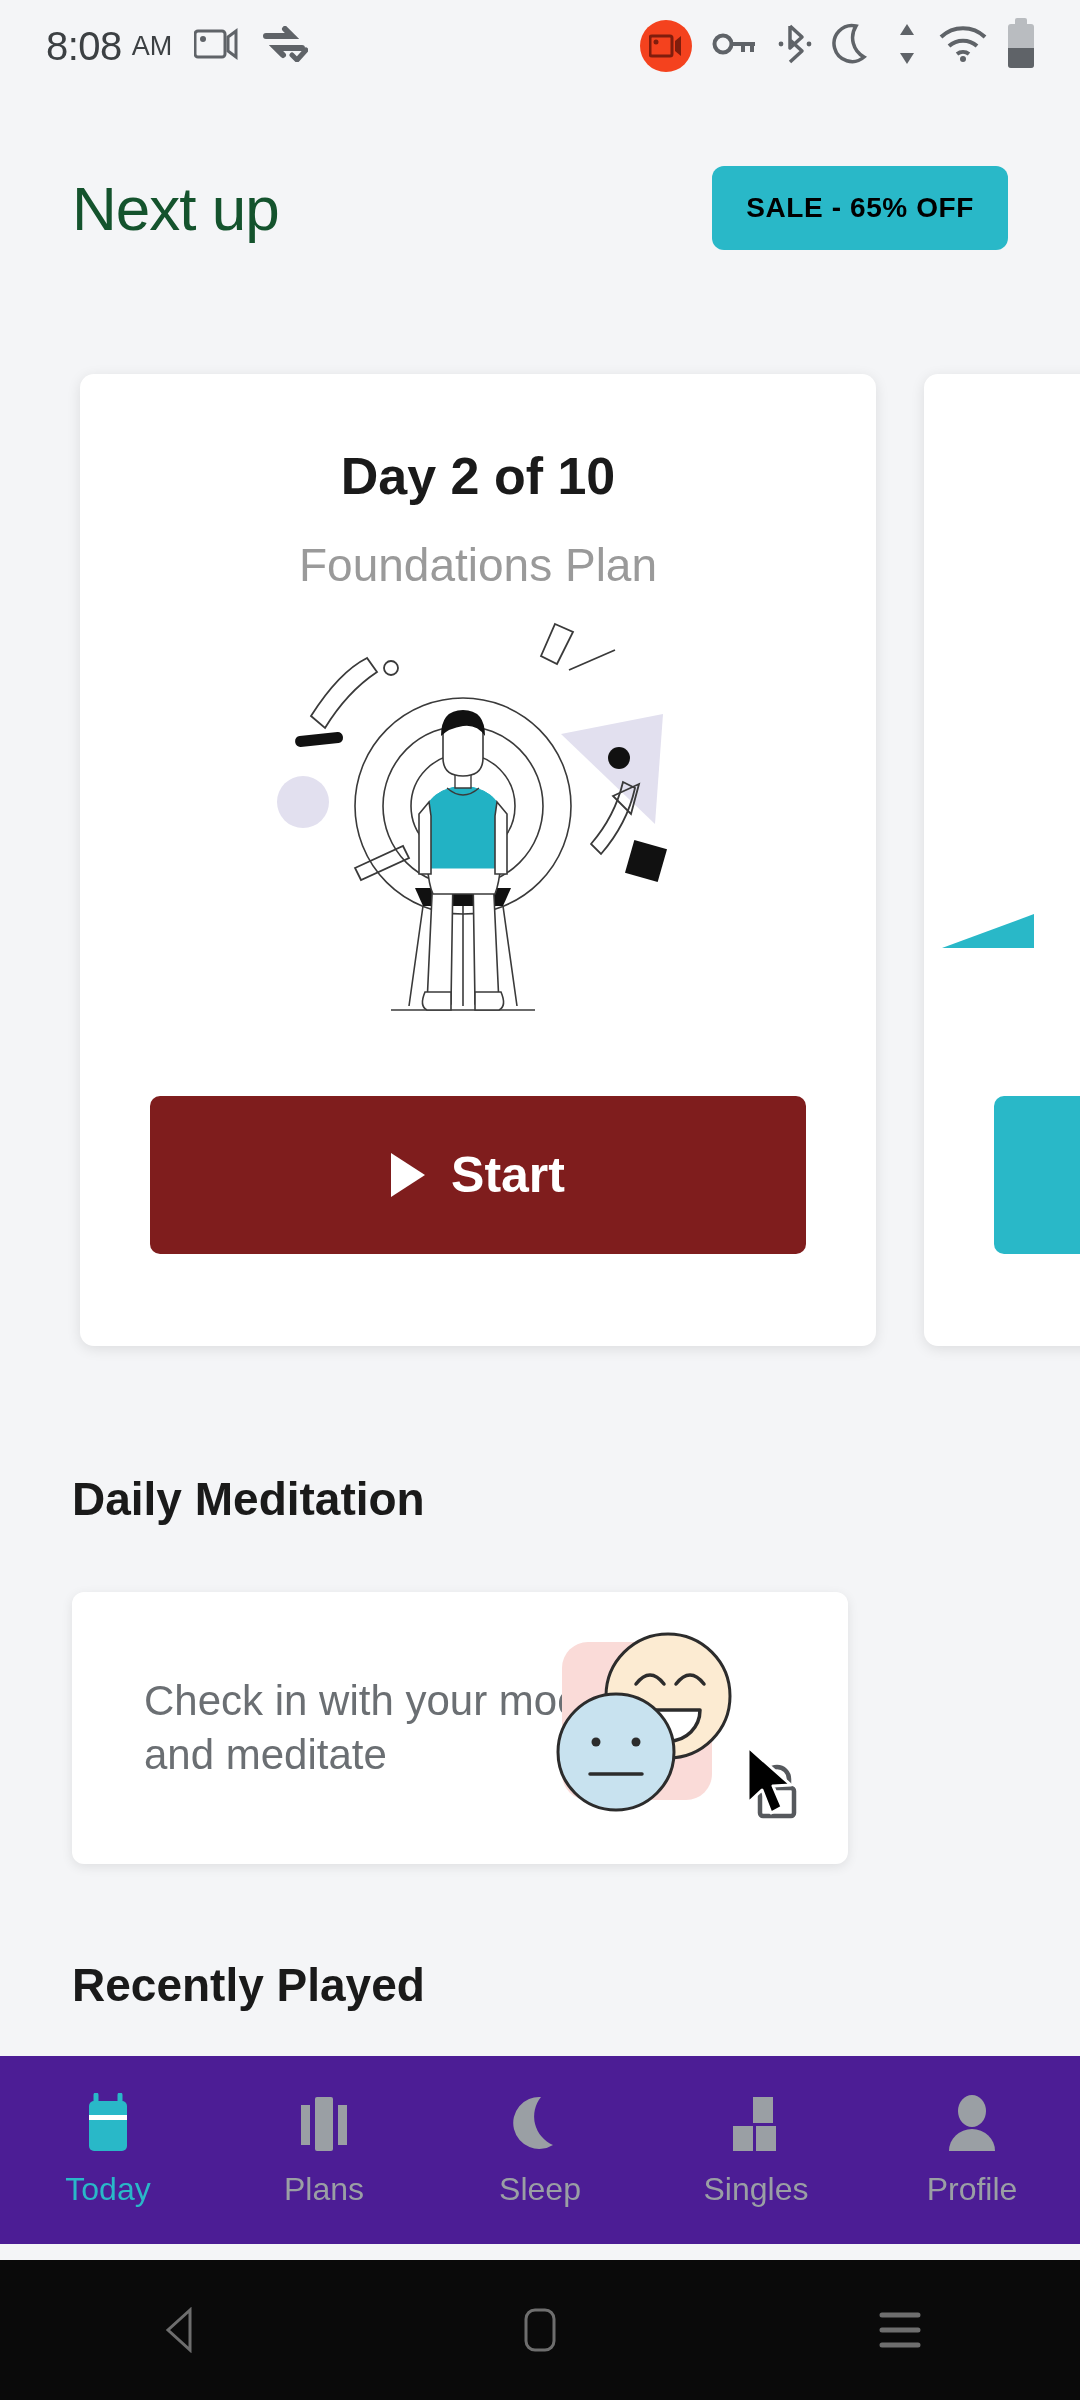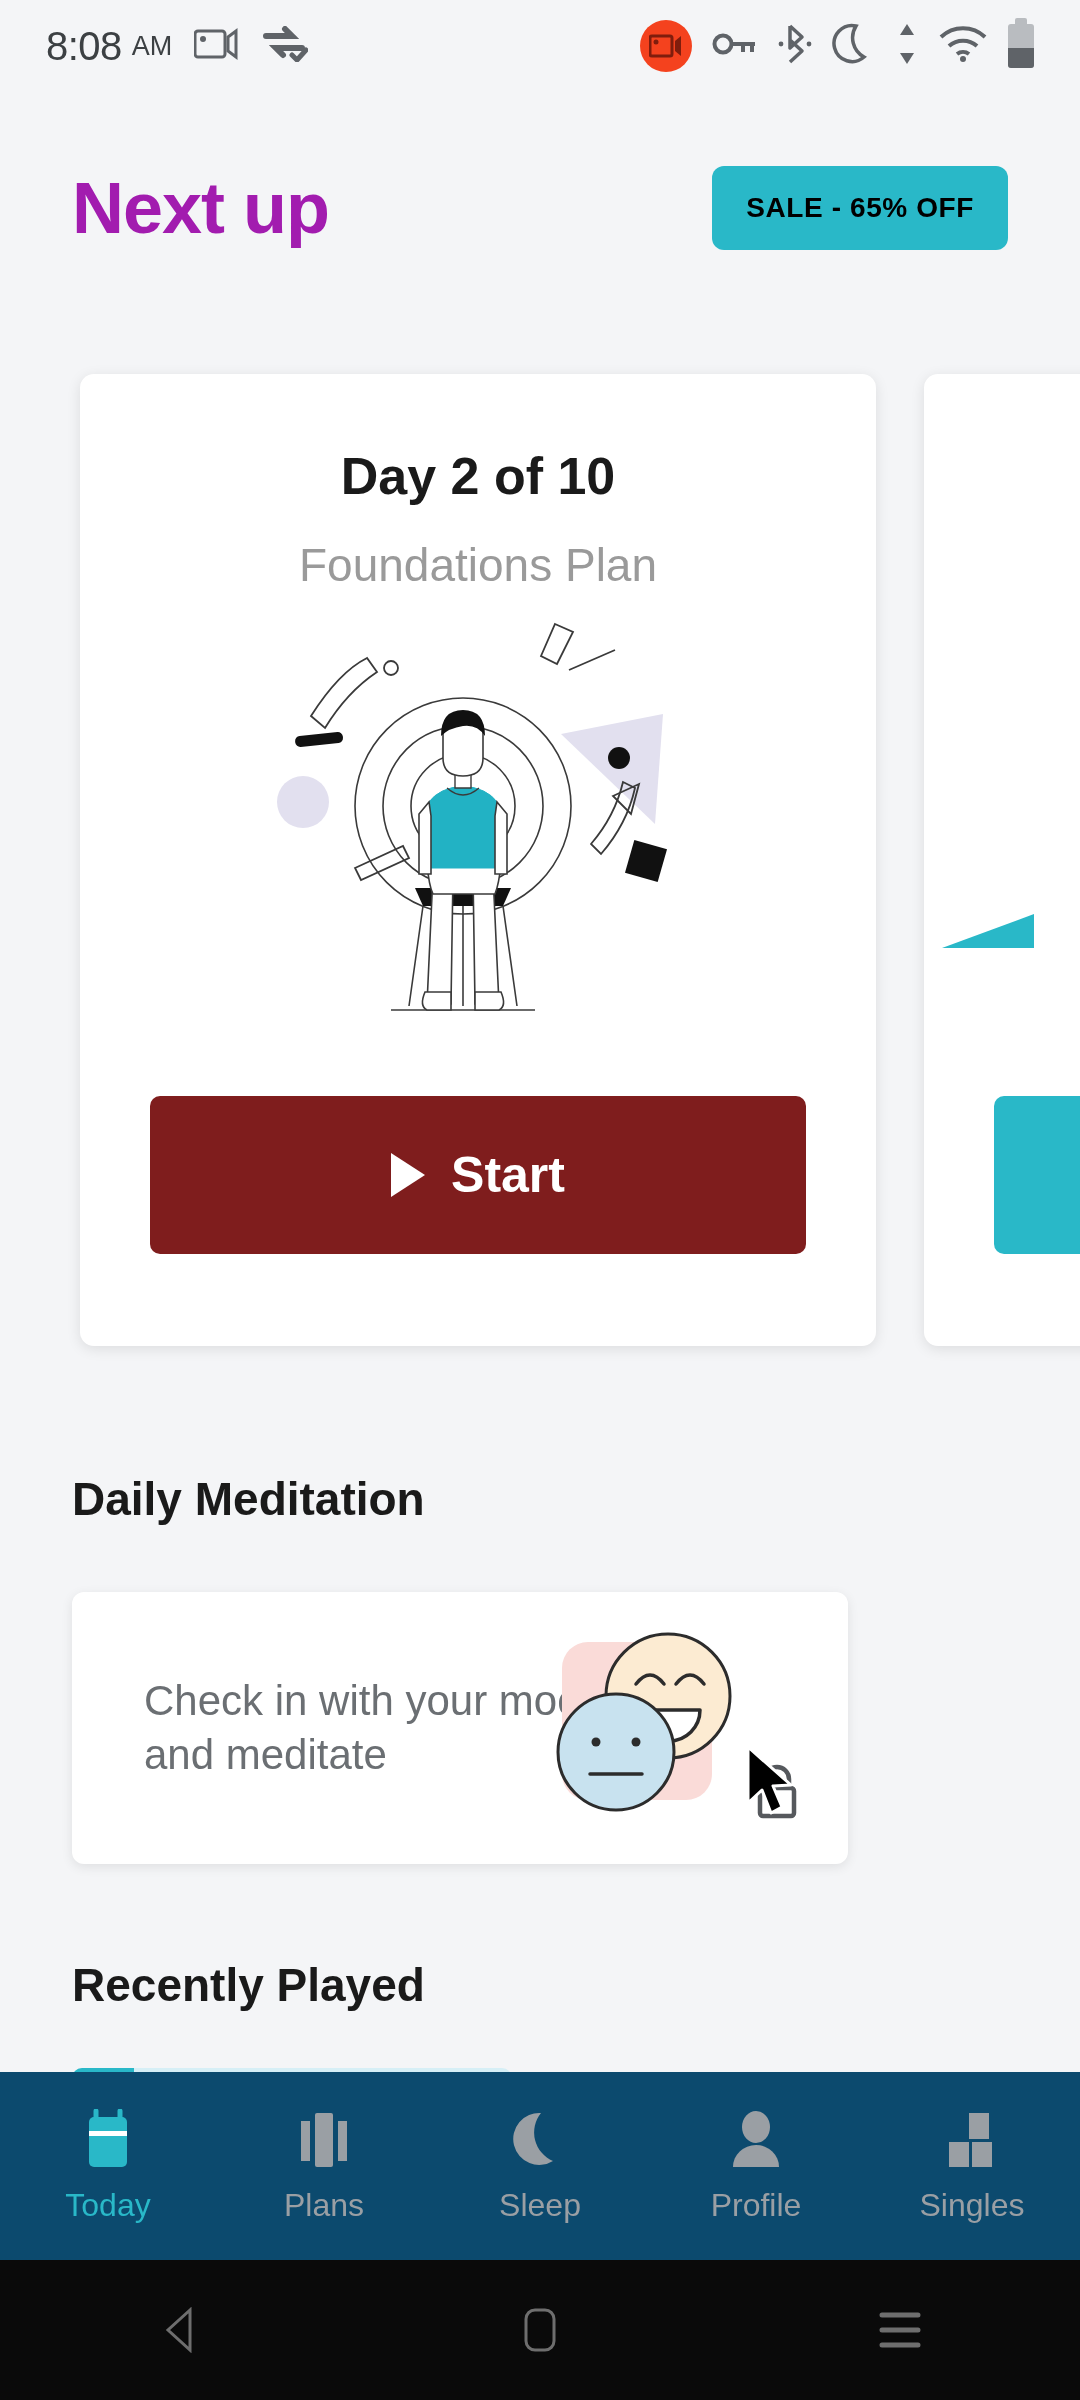--- a/index.html
+++ b/index.html
@@ -34,21 +34,21 @@
   .battery::after{
     content:''; position:absolute; bottom:0; left:0; width:26px; height:20px;
     background:#5f6368; border-radius:0 0 3px 3px;
   }
 
   
   .header {
     position:absolute; top:148px; left:0; width:1080px; height:120px;
     display:flex; align-items:center; padding:0 72px;
   }
-  .page-title { font-size:72px; font-weight:bold; color:#a21caf; letter-spacing:-1px; }
+  .page-title { font-size:62px; font-weight:normal; color:#14532d; letter-spacing:-1px; }
   .sale-btn {
     margin-left:auto; background:#29b8c8; color:#000000;
     border:none; border-radius:12px;
     padding:26px 34px; font-size:28px; font-weight:bold;
     letter-spacing:0.6px; font-family:"Liberation Sans", sans-serif;
     cursor:pointer;
   }
 
   
   .carousel { position:absolute; top:374px; left:8px; width:1080px; height:972px; }
@@ -118,22 +118,22 @@
   .recent-peek {
     position:absolute; top:2068px; left:72px; width:440px; height:46px;
     background:#d6eff6; border-radius:10px 10px 0 0; overflow:hidden;
   }
   .recent-peek-thumb {
     position:absolute; left:0; top:0; width:62px; height:46px; background:#29b8c8;
   }
 
   
   .tabbar {
-    position:absolute; bottom:140px; left:0; width:1080px; height:188px;
-    background:#0c4a6e; display:flex; align-items:center;
+    position:absolute; bottom:156px; left:0; width:1080px; height:188px;
+    background:#4c1d95; display:flex; align-items:center;
   }
   .tab {
     flex:1; display:flex; flex-direction:column; align-items:center;
     gap:16px; cursor:pointer;
   }
   .tab-ico { height:62px; display:flex; align-items:flex-end; }
   .tab-label { font-size:32px; color:#9a9fa4; }
   .tab.active .tab-label { color:#29b8c8; }
 
   
@@ -352,36 +352,36 @@
         <svg width="58" height="62" viewBox="0 0 58 62">
           <path d="M42 52 A26 26 0 1 1 30 4 A31 31 0 0 0 42 52 Z" fill="#9a9fa4"></path>
         </svg>
       </span>
       <span class="tab-label">Sleep</span>
     </div>
 
     <div class="tab">
       <span class="tab-ico">
         <svg width="58" height="62" viewBox="0 0 58 62">
-          <ellipse cx="29" cy="18" rx="14" ry="16" fill="#9a9fa4"></ellipse>
-          <path d="M6 58 A23 22 0 0 1 52 58 Z" fill="#9a9fa4"></path>
-        </svg>
-      </span>
-      <span class="tab-label">Profile</span>
+          <rect x="26" y="4" width="20" height="26" fill="#9a9fa4"></rect>
+          <rect x="6" y="33" width="20" height="25" fill="#9a9fa4"></rect>
+          <rect x="29" y="33" width="20" height="25" fill="#9a9fa4"></rect>
+        </svg>
+      </span>
+      <span class="tab-label">Singles</span>
     </div>
 
     <div class="tab">
       <span class="tab-ico">
         <svg width="58" height="62" viewBox="0 0 58 62">
-          <rect x="26" y="4" width="20" height="26" fill="#9a9fa4"></rect>
-          <rect x="6" y="33" width="20" height="25" fill="#9a9fa4"></rect>
-          <rect x="29" y="33" width="20" height="25" fill="#9a9fa4"></rect>
-        </svg>
-      </span>
-      <span class="tab-label">Singles</span>
+          <ellipse cx="29" cy="18" rx="14" ry="16" fill="#9a9fa4"></ellipse>
+          <path d="M6 58 A23 22 0 0 1 52 58 Z" fill="#9a9fa4"></path>
+        </svg>
+      </span>
+      <span class="tab-label">Profile</span>
     </div>
   </div>
 
   <div class="androidnav">
     <div class="nav-btn">
       <svg width="40" height="46" viewBox="0 0 40 46">
         <path d="M30 3 L8 23 L30 43 Z" fill="none" stroke="#6e6e6e" stroke-width="3"></path>
       </svg>
     </div>
     <div class="nav-btn">

